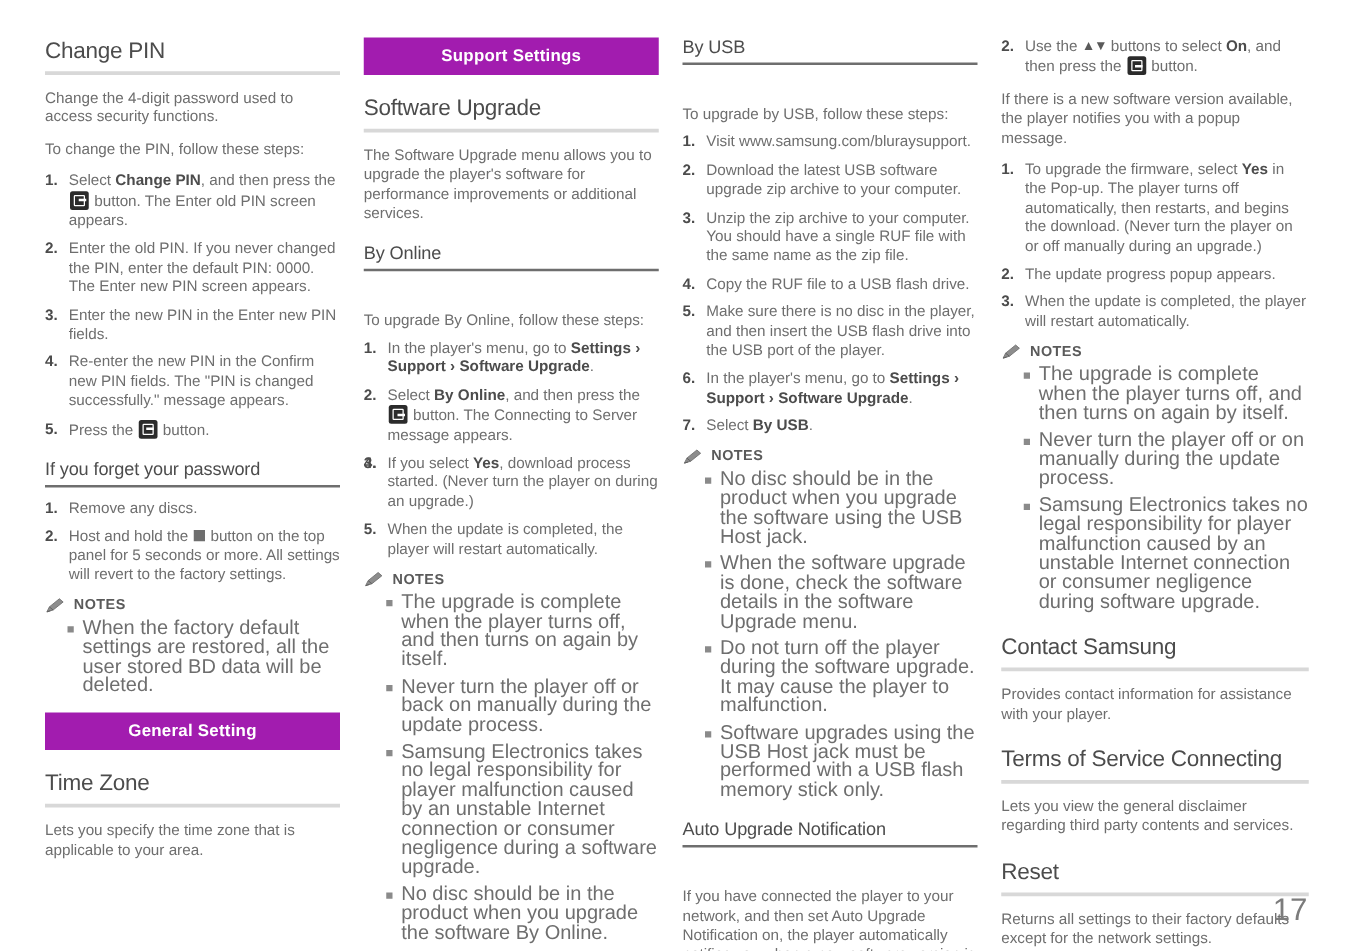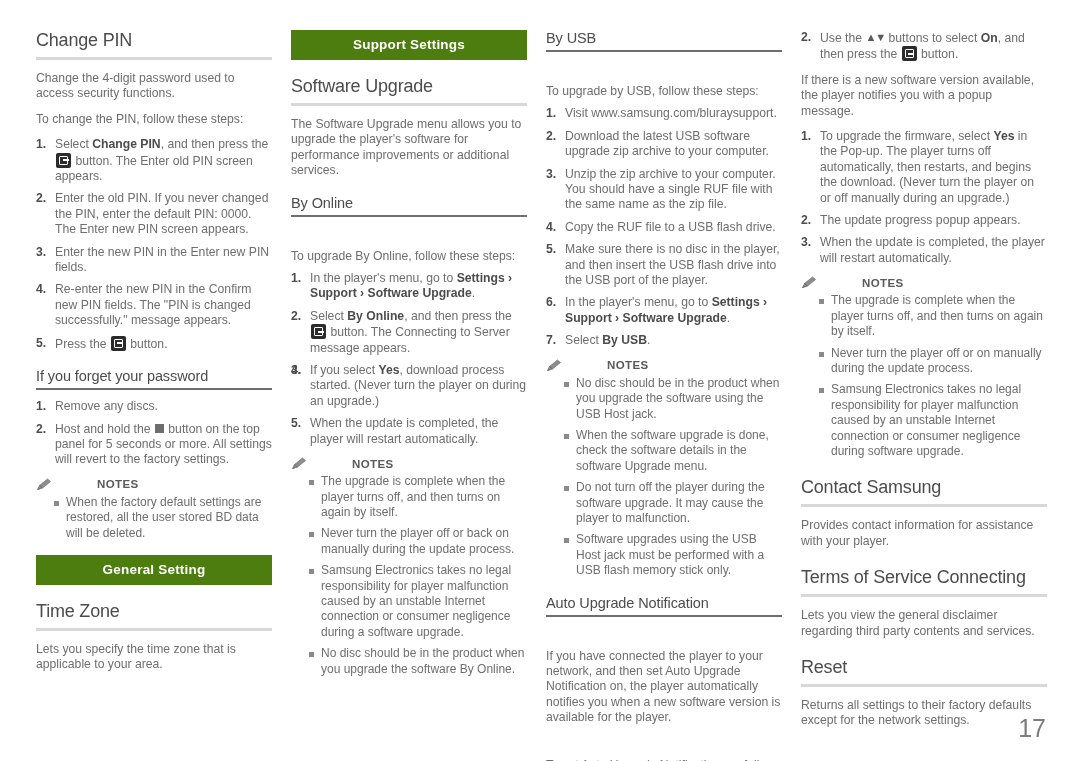--- a/index.html
+++ b/index.html
@@ -32,21 +32,21 @@
   .col {
     width: 236px;
     margin-right: 19px;
     box-sizing: border-box;
   }
   .col:last-child { margin-right: 0; }
   .col-4 { width: 246px; }
 
   
   .banner {
-    background: #4d7c0f;
+    background: #a21caf;
     color: #ffffff;
     font-weight: bold;
     font-size: 13.5px;
     text-align: center;
     padding: 7px 4px 8px 4px;
     letter-spacing: 0.2px;
     margin-bottom: 16px;
   }
 
   
@@ -114,38 +114,37 @@
     margin: 8px 0 10px 0;
   }
   .notes-head {
     display: flex;
     align-items: center;
     font-size: 11.5px;
     font-weight: bold;
     color: #5a5a5a;
     letter-spacing: 0.4px;
     margin-bottom: 4px;
-    gap: 38px;
   }
   .pencil-icon {
     width: 16px;
     height: 13px;
     margin-right: 7px;
     flex: none;
     display: inline-block;
   }
   ul.note-list {
     list-style: none;
     margin: 0;
     padding: 0 0 0 18px;
   }
   ul.note-list > li {
     position: relative;
     padding-left: 12px;
-    font-size: 12px;
+    font-size: 16px;
     line-height: 15.4px;
     margin-bottom: 6px;
     color: #6e6e6e;
   }
   ul.note-list > li:before {
     content: "";
     position: absolute;
     left: 0;
     top: 6px;
     width: 5px;

